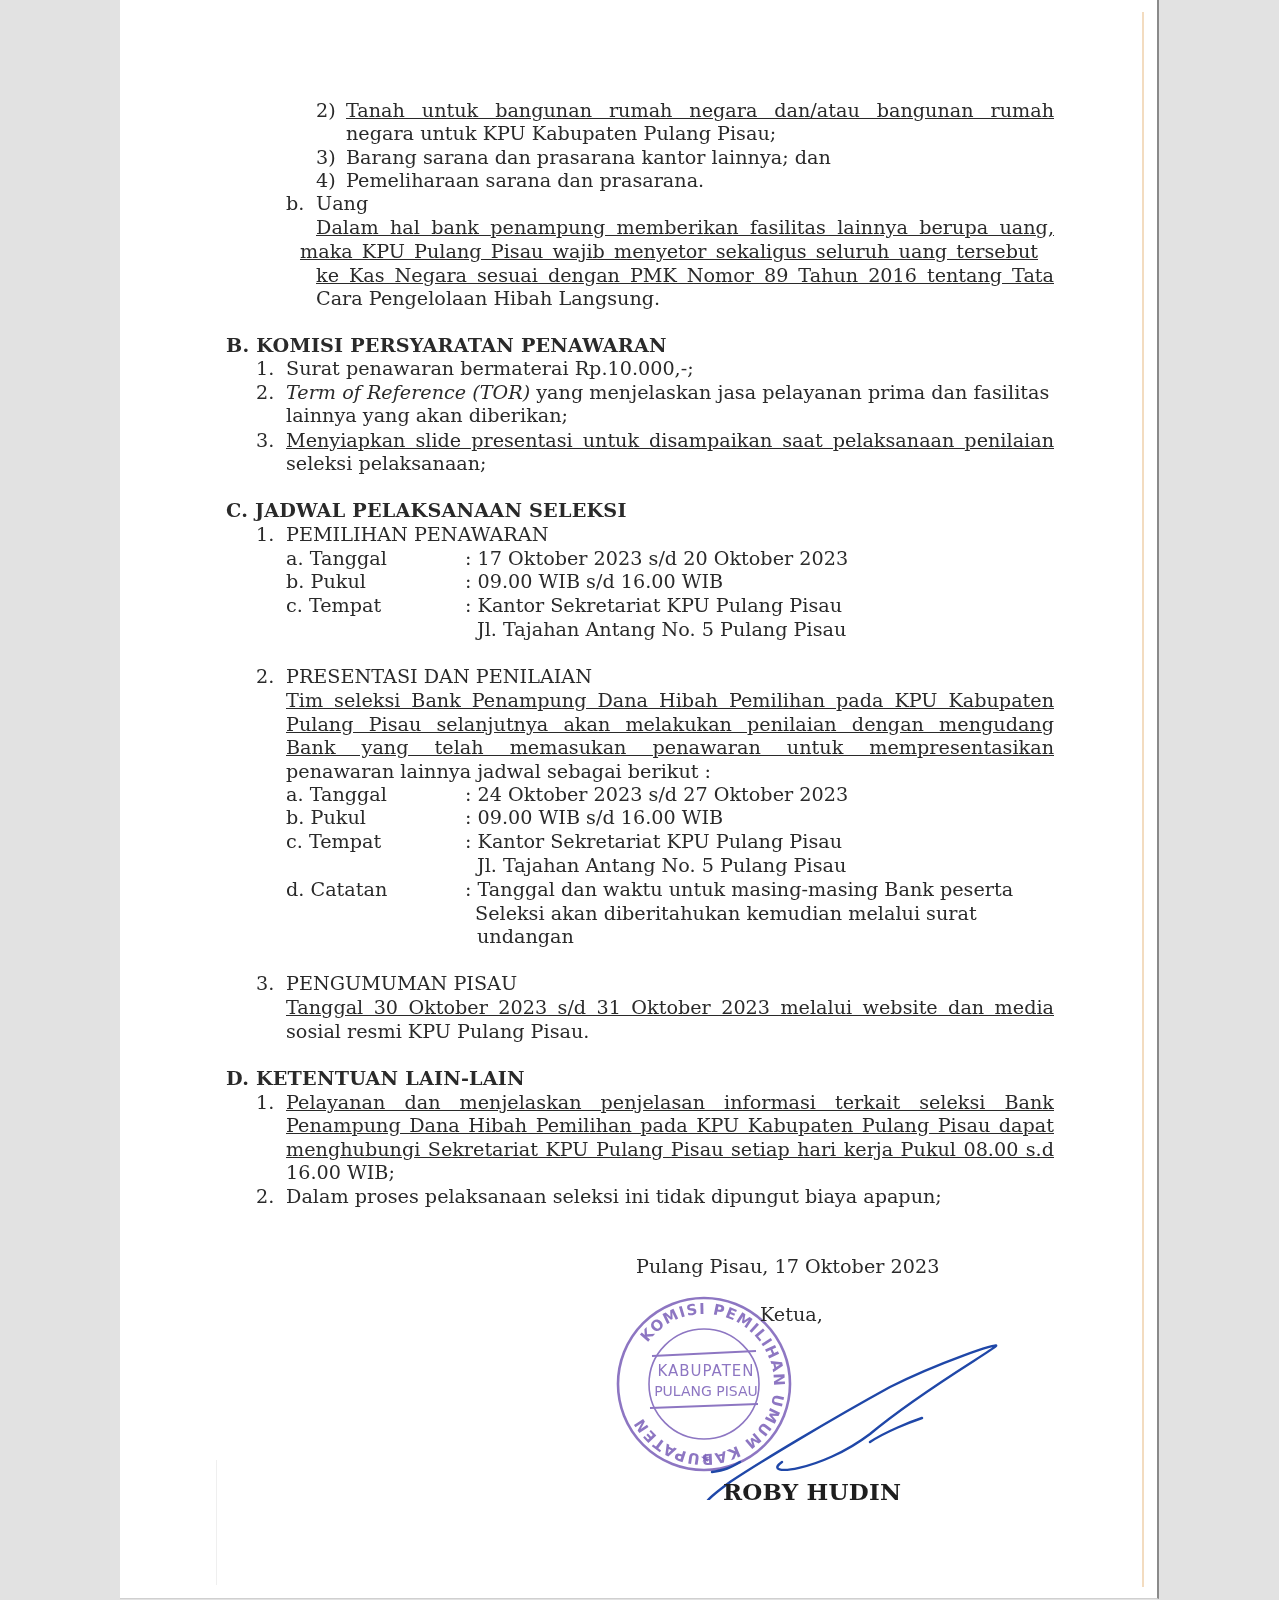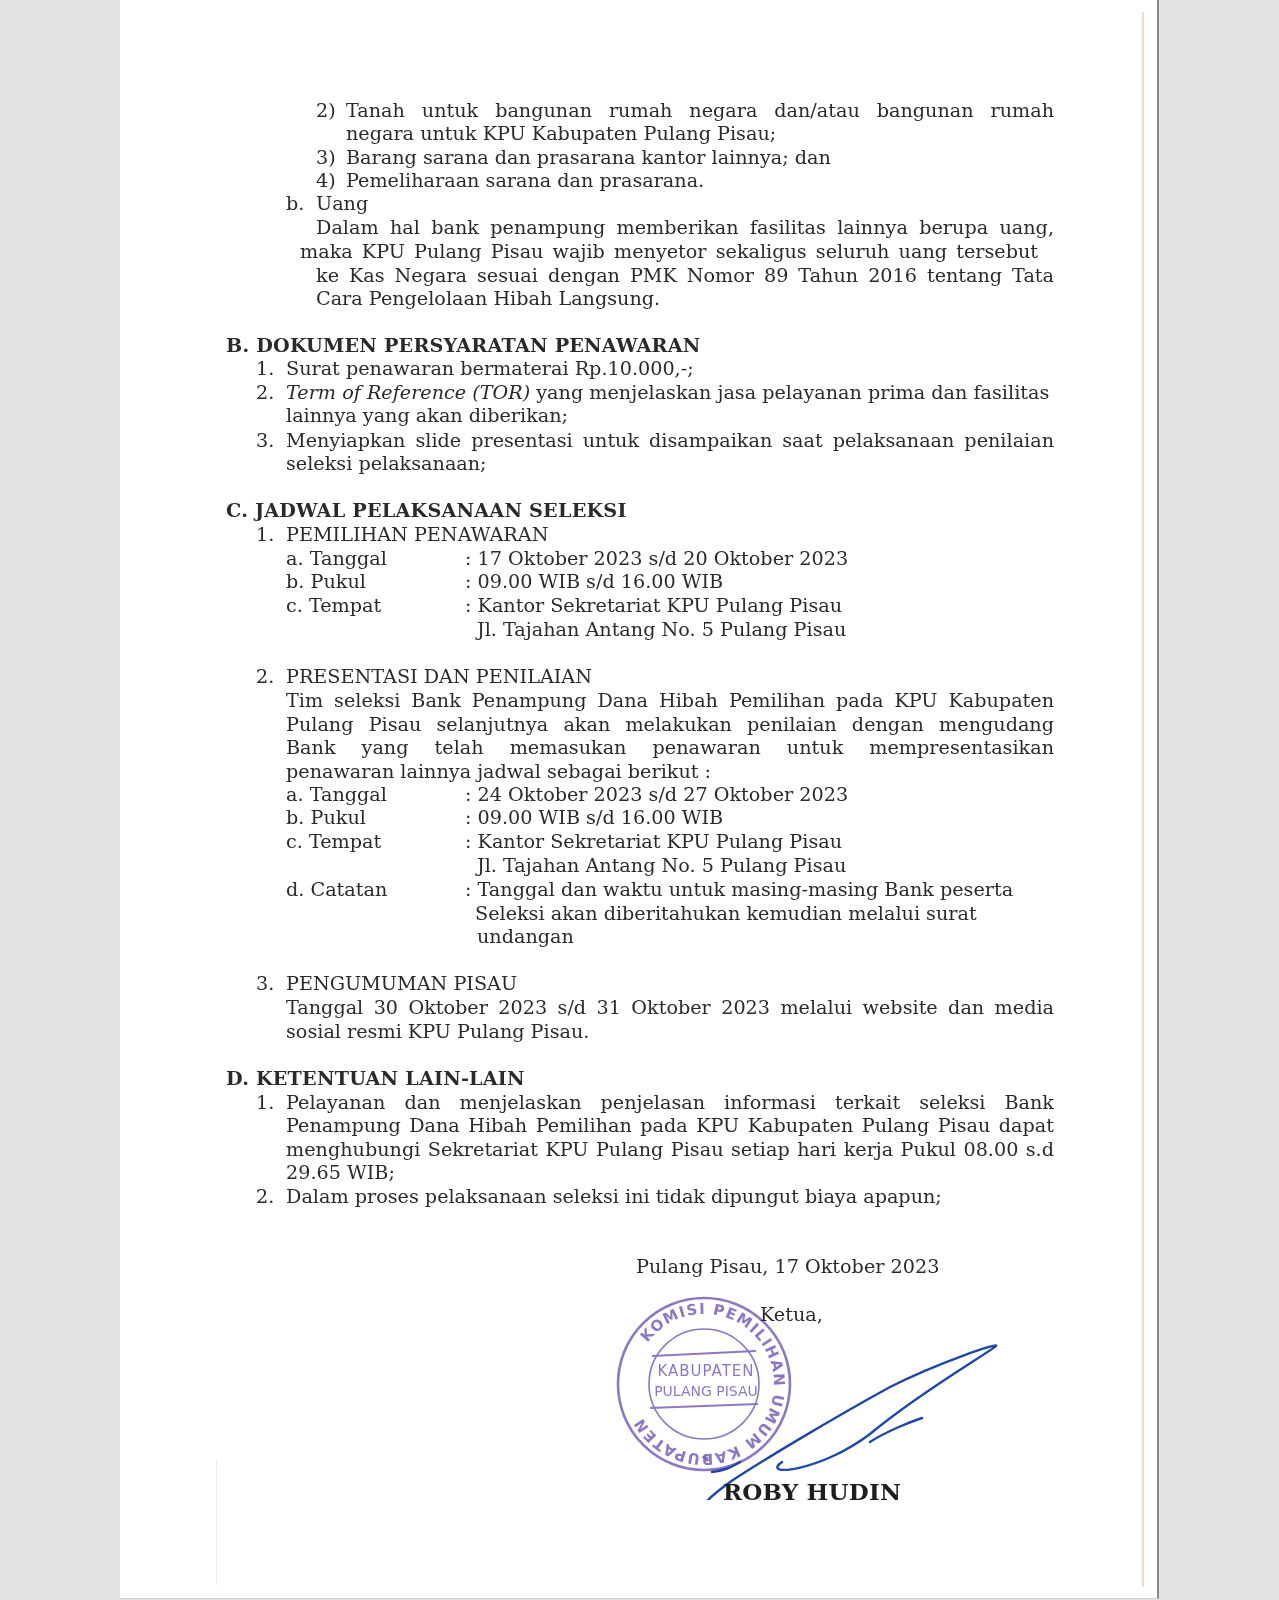--- a/index.html
+++ b/index.html
@@ -25,20 +25,21 @@
     background: #efefef;
   }
   .content {
     position: absolute; left: 0; top: 0; width: 100%;
     font-size: 19.2px; line-height: 23.6px;
   }
   .ln { position: absolute; white-space: nowrap; }
   .just {
     position: absolute; text-align: justify; text-align-last: justify;
     white-space: normal;
+    text-decoration: underline;
   }
   .heading { font-weight: bold; letter-spacing: 0.2px; }
   .stamp { position: absolute; left: 494px; top: 1294px; width: 180px; height: 180px; }
   .sig { position: absolute; left: 560px; top: 1330px; width: 340px; height: 170px; }
 </style>
 </head>
 <body>
 
 <div class="page">
   <div class="edge-line"></div>
@@ -57,21 +58,21 @@
 
       <span class="ln" style="left:166px;top:192px">b.</span>
       <span class="ln" style="left:196px;top:192px">Uang</span>
       <span class="just" style="left:196px;top:216px;width:738px;height:24px;overflow:hidden">Dalam hal bank penampung memberikan fasilitas lainnya berupa uang,</span>
       <span class="just" style="left:180px;top:240px;width:738px;height:24px;overflow:hidden">maka KPU Pulang Pisau wajib menyetor sekaligus seluruh uang tersebut</span>
       <span class="just" style="left:196px;top:264px;width:738px;height:24px;overflow:hidden">ke Kas Negara sesuai dengan PMK Nomor 89 Tahun 2016 tentang Tata</span>
       <span class="ln" style="left:196px;top:287px">Cara Pengelolaan Hibah Langsung.</span>
     </div>
 
     <div>
-      <span class="ln heading" style="left:106px;top:334px">B. DOKUMEN PERSYARATAN PENAWARAN</span>
+      <span class="ln heading" style="left:106px;top:334px">B. KOMISI PERSYARATAN PENAWARAN</span>
       <span class="ln" style="left:136px;top:357px">1.</span>
       <span class="ln" style="left:166px;top:357px">Surat penawaran bermaterai Rp.10.000,-;</span>
       <span class="ln" style="left:136px;top:381px">2.</span>
       <span class="ln" style="left:166px;top:381px"><i>Term of Reference (TOR)</i><span> yang menjelaskan jasa pelayanan prima dan fasilitas</span></span>
       <span class="ln" style="left:166px;top:404px">lainnya yang akan diberikan;</span>
       <span class="ln" style="left:136px;top:429px">3.</span>
       <span class="just" style="left:166px;top:429px;width:768px;height:24px;overflow:hidden">Menyiapkan slide presentasi untuk disampaikan saat pelaksanaan penilaian</span>
       <span class="ln" style="left:166px;top:452px">seleksi pelaksanaan;</span>
     </div>
 
@@ -113,21 +114,21 @@
       <span class="just" style="left:166px;top:996px;width:768px;height:24px;overflow:hidden">Tanggal 30 Oktober 2023  s/d 31 Oktober 2023 melalui website dan media</span>
       <span class="ln" style="left:166px;top:1020px">sosial resmi KPU Pulang Pisau.</span>
     </div>
 
     <div>
       <span class="ln heading" style="left:106px;top:1067px">D. KETENTUAN LAIN-LAIN</span>
       <span class="ln" style="left:136px;top:1091px">1.</span>
       <span class="just" style="left:166px;top:1091px;width:768px;height:24px;overflow:hidden">Pelayanan dan menjelaskan penjelasan informasi terkait seleksi Bank</span>
       <span class="just" style="left:166px;top:1114px;width:768px;height:24px;overflow:hidden">Penampung Dana Hibah Pemilihan pada KPU Kabupaten Pulang Pisau dapat</span>
       <span class="just" style="left:166px;top:1138px;width:768px;height:24px;overflow:hidden">menghubungi Sekretariat KPU Pulang Pisau setiap hari kerja Pukul 08.00 s.d</span>
-      <span class="ln" style="left:166px;top:1161px">29.65 WIB;</span>
+      <span class="ln" style="left:166px;top:1161px">16.00 WIB;</span>
       <span class="ln" style="left:136px;top:1185px">2.</span>
       <span class="ln" style="left:166px;top:1185px">Dalam proses pelaksanaan seleksi ini tidak dipungut biaya apapun;</span>
     </div>
 
     <div>
       <span class="ln" style="left:516px;top:1255px">Pulang Pisau, 17 Oktober 2023</span>
 
       <svg class="stamp" viewBox="0 0 180 180">
         <defs>
           <path id="stampArc" d="M 90 90 m -70 0 a 70 70 0 1 1 140 0 a 70 70 0 1 1 -140 0"></path>

